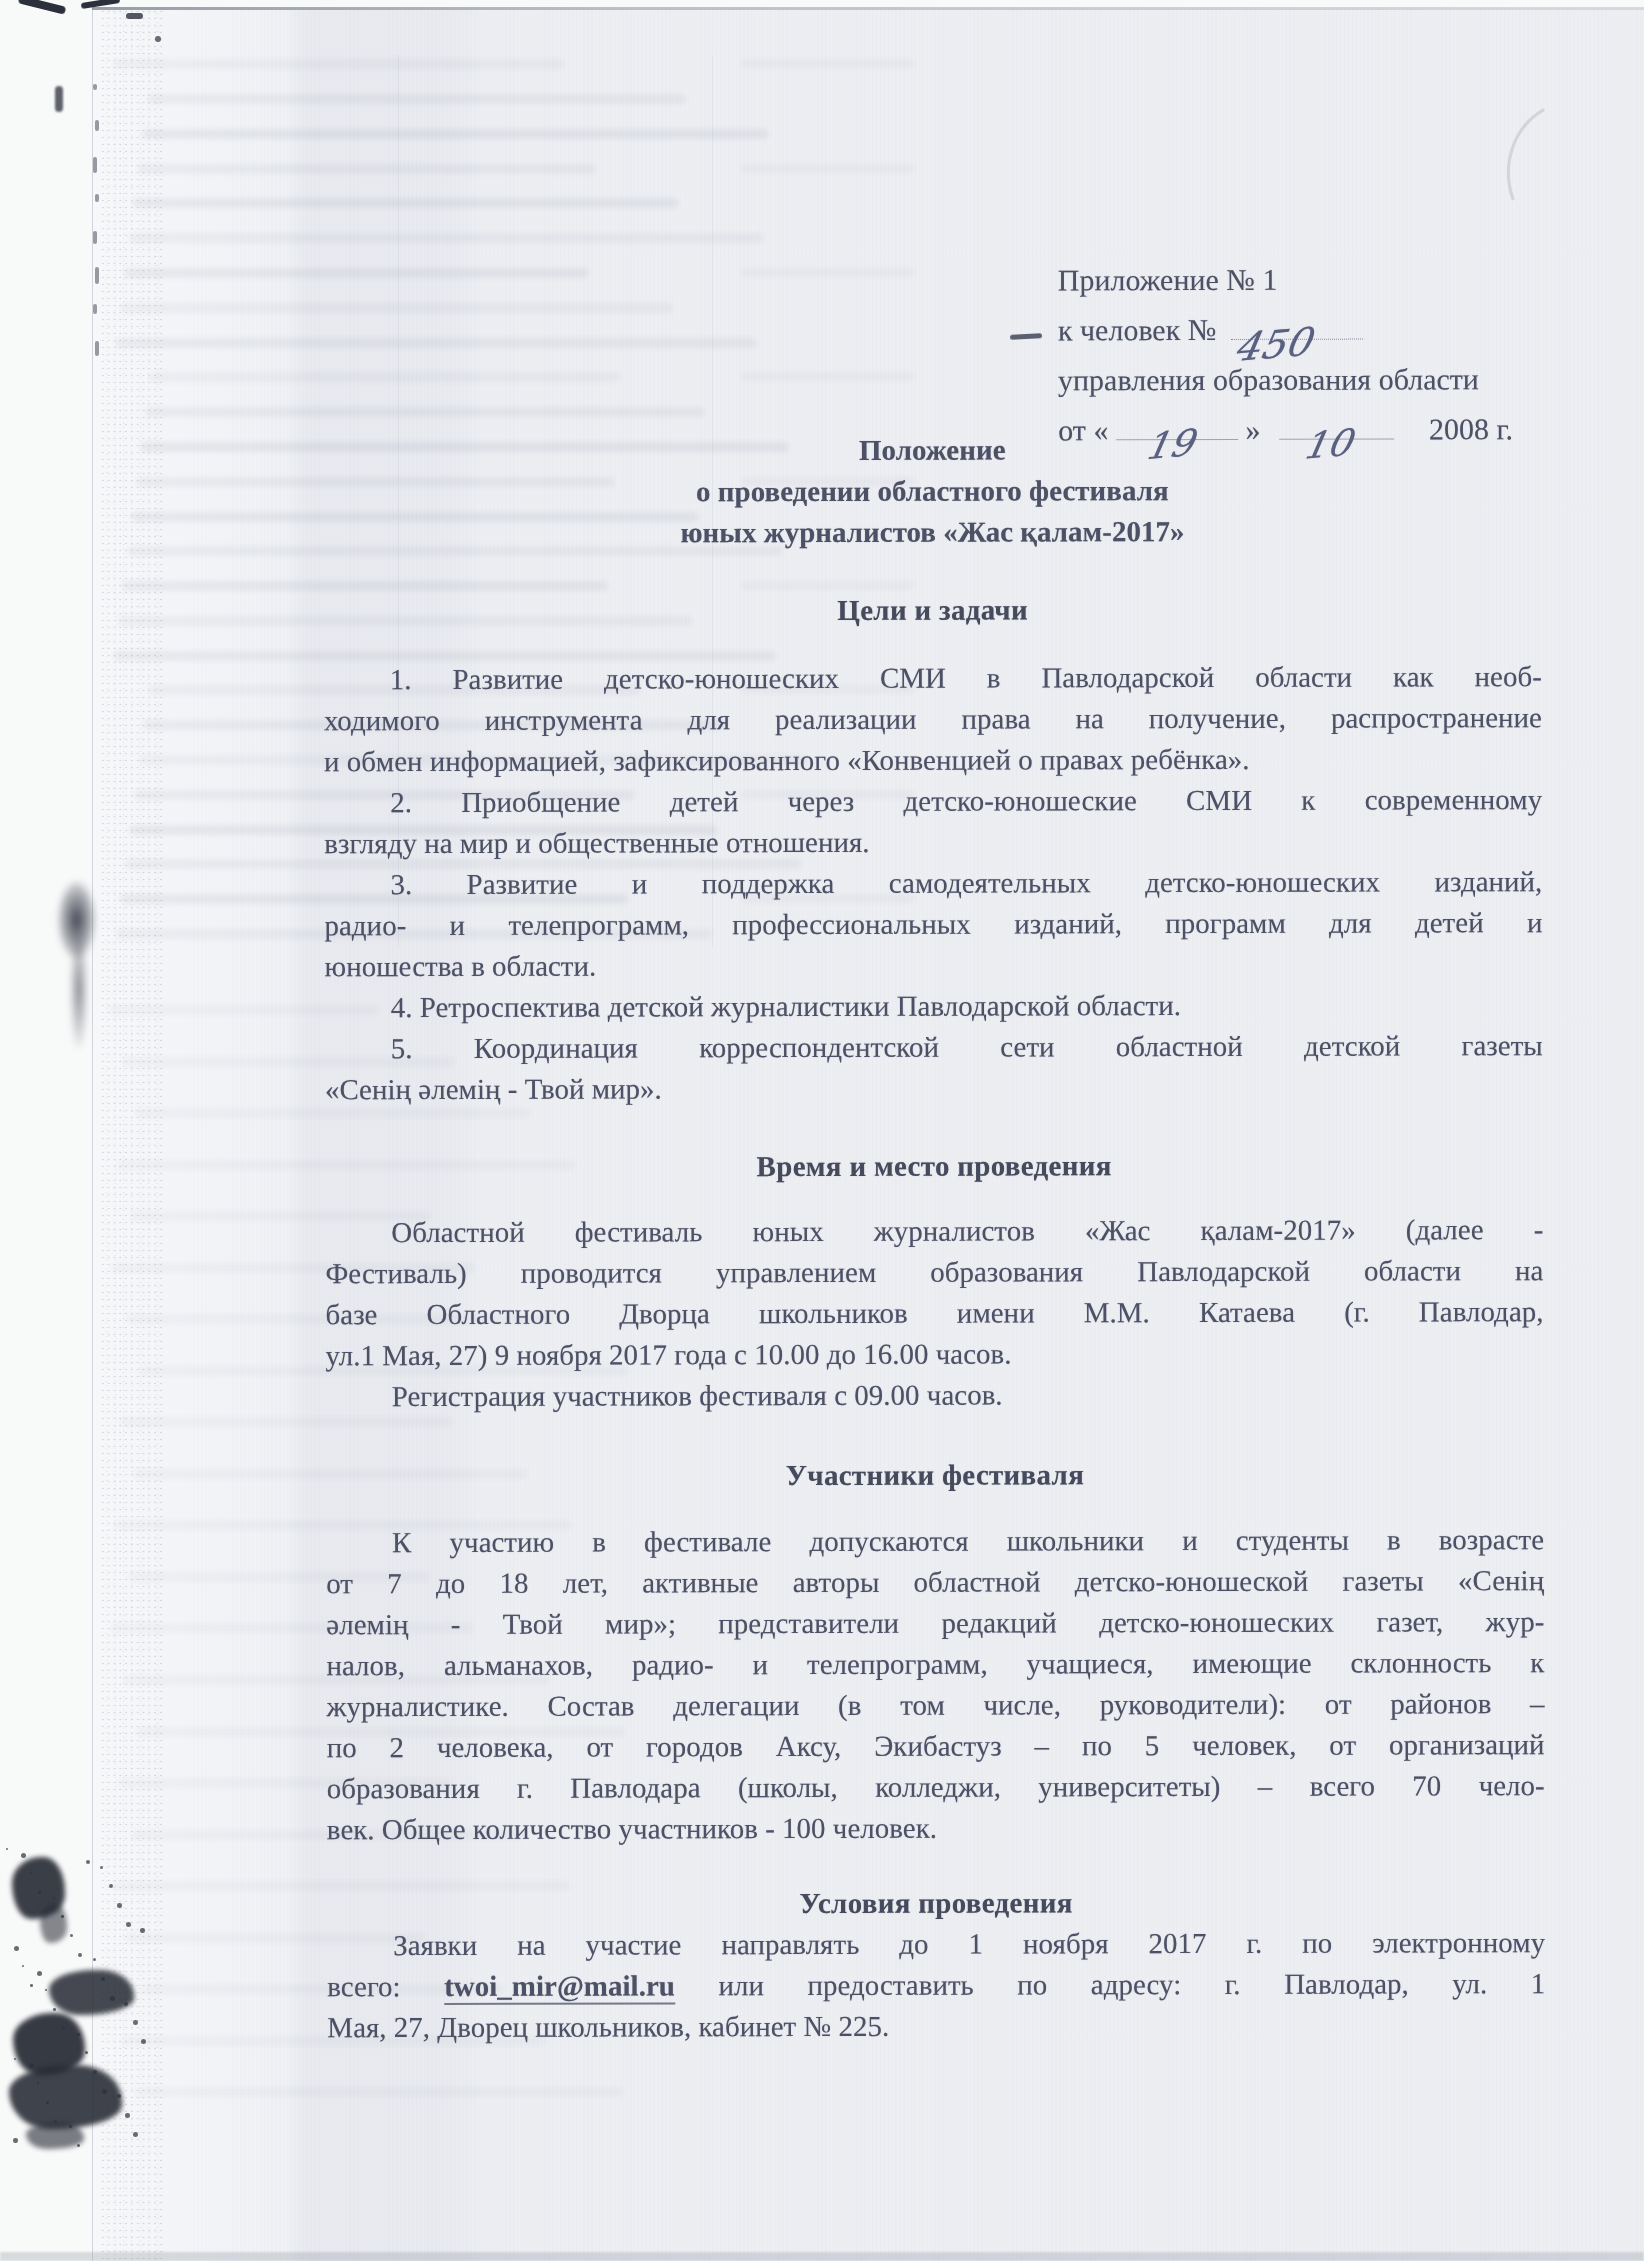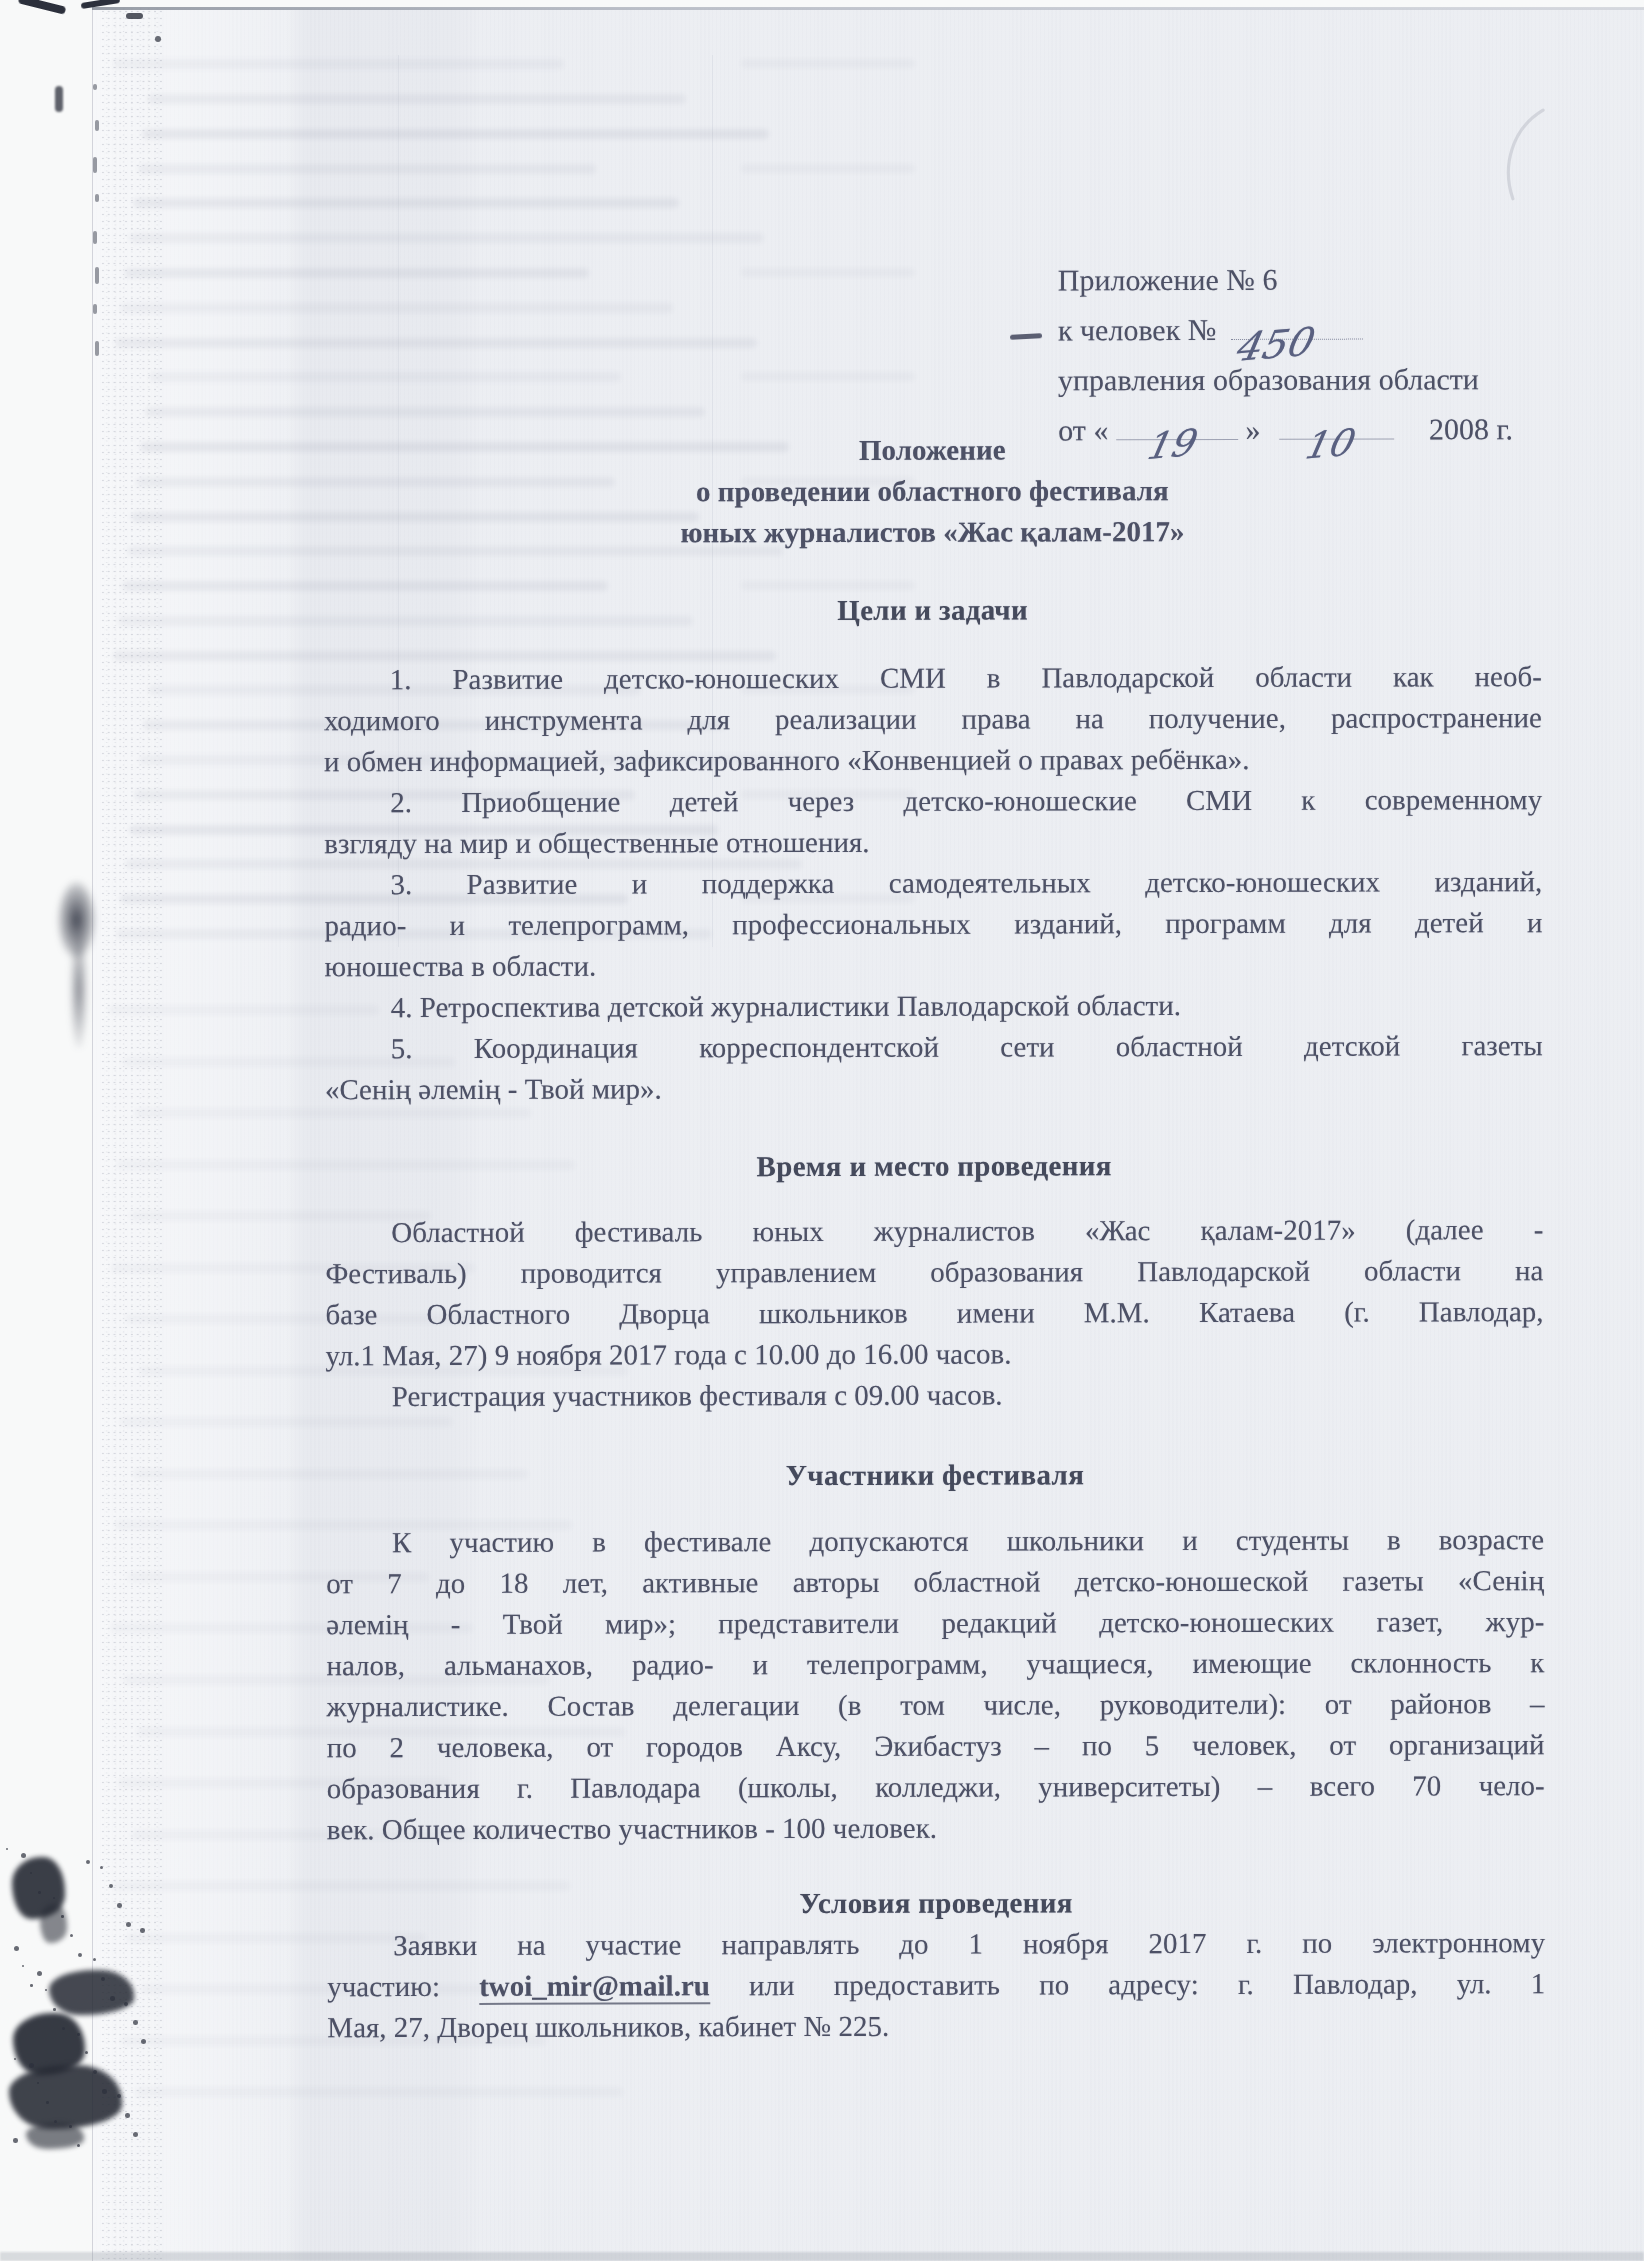--- a/index.html
+++ b/index.html
@@ -199,21 +199,21 @@
     <svg class="pencil-curve" width="90" height="129" viewBox="0 0 140 200">
       <path d="M 95 20 C 48 48 30 105 48 158" stroke="rgba(112,118,136,.45)" stroke-width="5" fill="none" stroke-linecap="round"></path>
     </svg>
     <div class="hw-dash"></div>
   </div>
 
   <div class="inkwrap">
 
     <div class="annex">
       <div class="row">
-        <span>Приложение № 6</span>
+        <span>Приложение № 1</span>
       </div>
       <div class="row">
         <span>к человек №</span>&nbsp;
         <span class="blank dotted">
           <span class="hw hw-450">450</span>
         </span>
       </div>
       <div class="row">
         <span>управления образования области</span>
       </div>
@@ -273,21 +273,21 @@
           <div class="line j">әлемің - Твой мир»; представители редакций детско-юношеских газет, жур-</div>
           <div class="line j">налов, альманахов, радио- и телепрограмм, учащиеся, имеющие склонность к</div>
           <div class="line j">журналистике. Состав делегации (в том числе, руководители): от районов –</div>
           <div class="line j">по 2 человека, от городов Аксу, Экибастуз – по 5 человек, от организаций</div>
           <div class="line j">образования г. Павлодара (школы, колледжи, университеты) – всего 70 чело-</div>
           <div class="line">век. Общее количество участников - 100 человек.</div>
         </div>
         <div class="heading line" style="margin-top: 34px;">Условия проведения</div>
         <div style="margin-top: 0px;">
           <div class="line j indent">Заявки на участие направлять до 1 ноября 2017 г. по электронному</div>
-          <div class="line j"><span>участию: </span><span class="email-run">twoi_mir@mail.ru</span><span> или предоставить по адресу: г. Павлодар, ул. 1</span></div>
+          <div class="line j"><span>всего: </span><span class="email-run">twoi_mir@mail.ru</span><span> или предоставить по адресу: г. Павлодар, ул. 1</span></div>
           <div class="line">Мая, 27, Дворец школьников, кабинет № 225.</div>
         </div>
       </div>
   </div>
 
   <div class="edge-bottom"></div>
 </div>
 
 
 </body></html>

